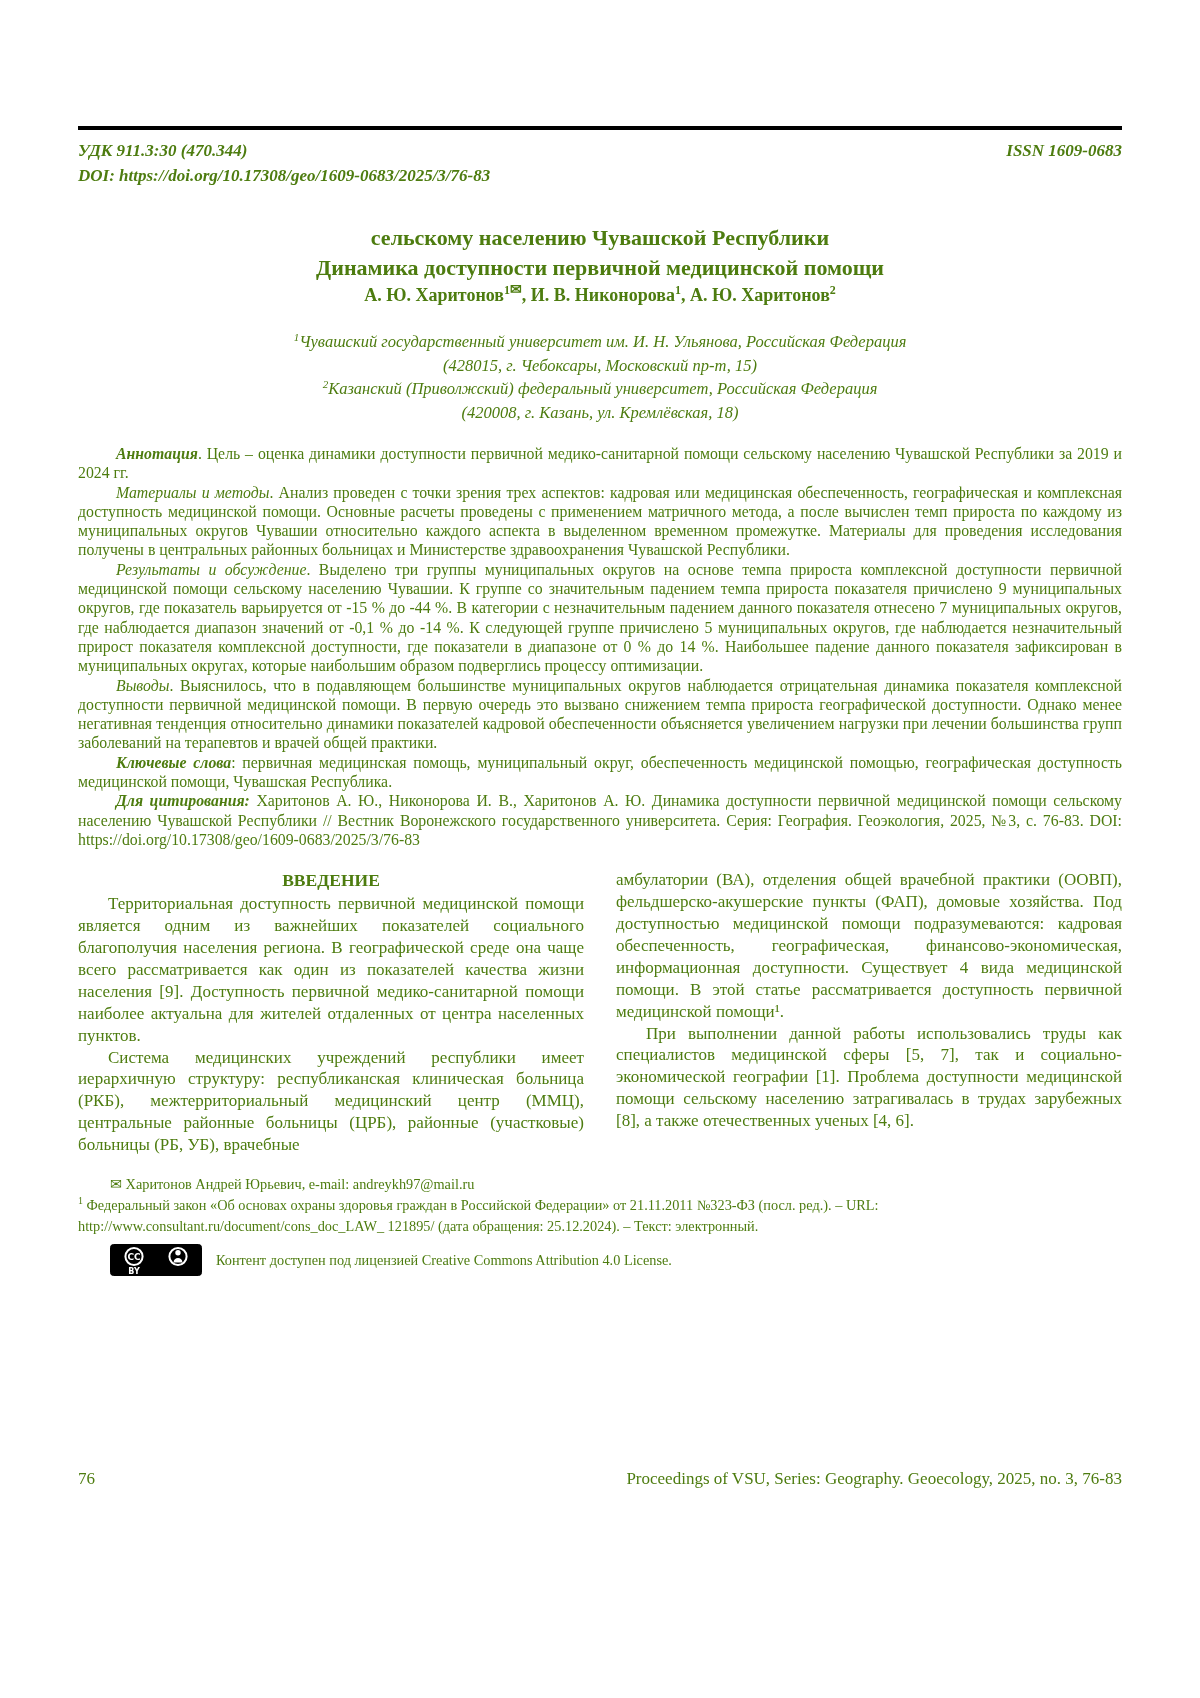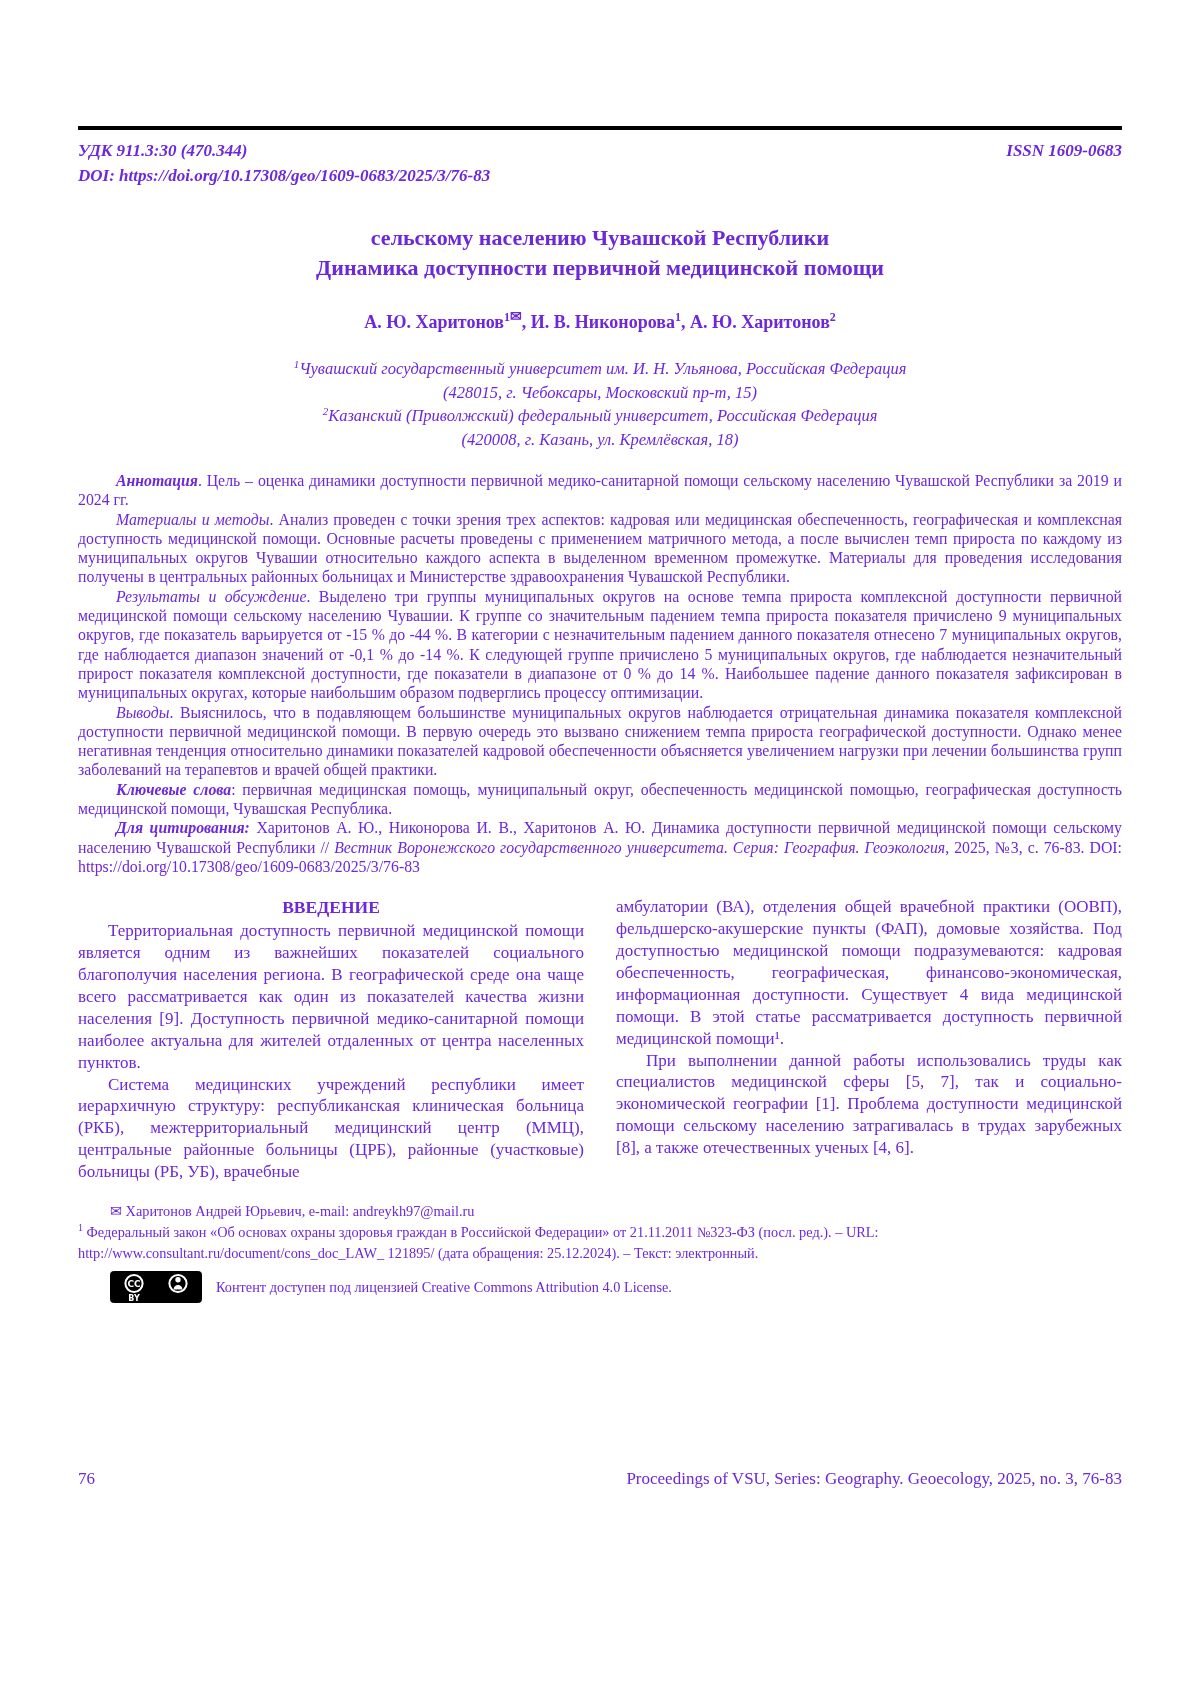--- a/index.html
+++ b/index.html
@@ -2,51 +2,51 @@
 <html lang="ru"><head>
 <meta charset="utf-8">
 <style>
   html, body { margin: 0; padding: 0; background: #ffffff; }
   .page {
     position: relative;
     width: 1200px;
     height: 1698px;
     margin: 0 auto;
     background: #ffffff;
-    color: #6d28d9;
+    color: #4d7c0f;
     font-family: "Liberation Serif", serif;
     box-sizing: border-box;
     padding: 0 78px;
     overflow: hidden;
     hyphens: auto;
   }
   .top-rule { margin-top: 126px; height: 4px; background: #000; }
   .meta-row {
     display: flex; justify-content: space-between;
     margin-top: 10px;
     font-weight: bold; font-style: italic; font-size: 17px; line-height: 22px;
   }
   .doi-row { font-weight: bold; font-style: italic; font-size: 17px; line-height: 22px; margin-top: 3px; }
 
   .title { margin: 36px 0 0 0; text-align: center; font-size: 22px; font-weight: bold; line-height: 30px; }
   .title .tl { display: block; }
 
-  .authors { margin-top: 27px; text-align: center; font-weight: bold; font-size: 18px; line-height: 24px; }
+  .authors { text-align: center; font-weight: bold; font-size: 18px; line-height: 24px; }
   .authors sup { font-size: 12px; line-height: 0; }
   .authors .env { font-size: 14px; }
 
   .affiliations { margin-top: 23px; text-align: center; font-style: italic; font-size: 16.5px; line-height: 23.5px; }
   .affiliations sup { font-size: 11px; line-height: 0; }
 
   .abstract { margin-top: 20px; font-size: 15.8px; line-height: 19.3px; text-align: justify; }
   .abstract p { margin: 0; text-indent: 38px; }
   .abstract p.spaced { margin-top: 0; }
   .lbl-bi { font-weight: bold; font-style: italic; }
   .lbl-i { font-style: italic; }
-  .it { font-style: italic; }
+  .it { }
 
   .columns { display: flex; gap: 32px; margin-top: 20px; }
   .col { width: 50%; font-size: 17px; line-height: 21.9px; text-align: justify; }
   .col p { margin: 0; text-indent: 30px; }
   .col p.cont { text-indent: 0; }
   h2.intro { margin: 0 0 2px 0; text-align: center; font-size: 17.5px; font-weight: bold; line-height: 22px; }
 
   .footnotes { margin-top: 18px; font-size: 14.3px; line-height: 21px; }
   .footnotes p { margin: 0; }
   .fn-indent { text-indent: 32px; }

